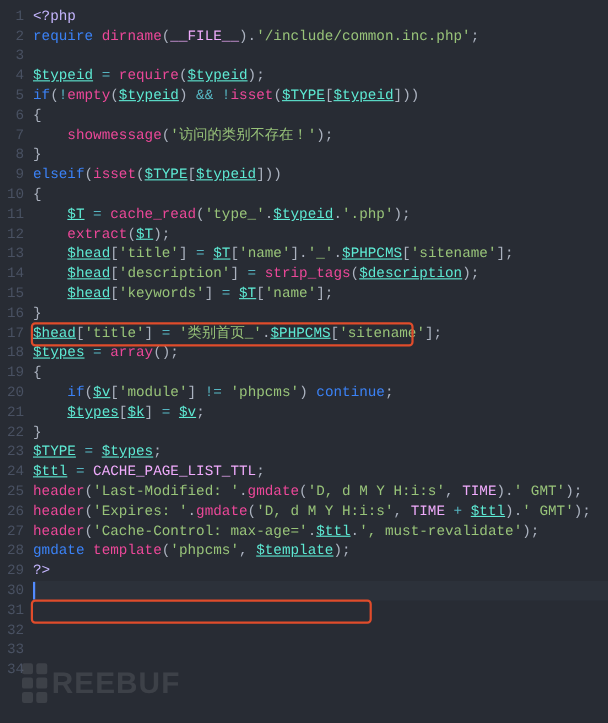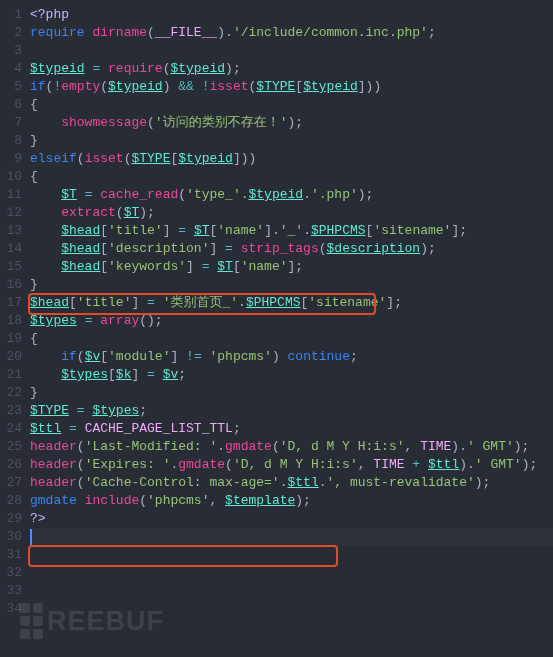--- a/index.html
+++ b/index.html
@@ -146,21 +146,21 @@
       <div class="line"><span class="tok-var">$types</span> <span class="tok-op">=</span> <span class="tok-fn">array</span><span class="tok-p">();</span></div>
       <div class="line"><span class="tok-p">{</span></div>
       <div class="line">    <span class="tok-kw">if</span><span class="tok-p">(</span><span class="tok-var">$v</span><span class="tok-p">[</span><span class="tok-str">'module'</span><span class="tok-p">] </span><span class="tok-op">!=</span><span class="tok-p"> </span><span class="tok-str">'phpcms'</span><span class="tok-p">) </span><span class="tok-kw">continue</span><span class="tok-p">;</span></div>
       <div class="line">    <span class="tok-var">$types</span><span class="tok-p">[</span><span class="tok-var">$k</span><span class="tok-p">] </span><span class="tok-op">=</span><span class="tok-p"> </span><span class="tok-var">$v</span><span class="tok-p">;</span></div>
       <div class="line"><span class="tok-p">}</span></div>
       <div class="line"><span class="tok-var">$TYPE</span> <span class="tok-op">=</span> <span class="tok-var">$types</span><span class="tok-p">;</span></div>
       <div class="line"><span class="tok-var">$ttl</span> <span class="tok-op">=</span> <span class="tok-const">CACHE_PAGE_LIST_TTL</span><span class="tok-p">;</span></div>
       <div class="line"><span class="tok-fn">header</span><span class="tok-p">(</span><span class="tok-str">'Last-Modified: '</span><span class="tok-p">.</span><span class="tok-fn">gmdate</span><span class="tok-p">(</span><span class="tok-str">'D, d M Y H:i:s'</span><span class="tok-p">, </span><span class="tok-const">TIME</span><span class="tok-p">).</span><span class="tok-str">' GMT'</span><span class="tok-p">);</span></div>
       <div class="line"><span class="tok-fn">header</span><span class="tok-p">(</span><span class="tok-str">'Expires: '</span><span class="tok-p">.</span><span class="tok-fn">gmdate</span><span class="tok-p">(</span><span class="tok-str">'D, d M Y H:i:s'</span><span class="tok-p">, </span><span class="tok-const">TIME</span><span class="tok-p"> </span><span class="tok-op">+</span><span class="tok-p"> </span><span class="tok-var">$ttl</span><span class="tok-p">).</span><span class="tok-str">' GMT'</span><span class="tok-p">);</span></div>
       <div class="line"><span class="tok-fn">header</span><span class="tok-p">(</span><span class="tok-str">'Cache-Control: max-age='</span><span class="tok-p">.</span><span class="tok-var">$ttl</span><span class="tok-p">.</span><span class="tok-str">', must-revalidate'</span><span class="tok-p">);</span></div>
-      <div class="line"><span class="tok-kw">gmdate</span> <span class="tok-fn">include</span><span class="tok-p">(</span><span class="tok-str">'phpcms'</span><span class="tok-p">, </span><span class="tok-var">$template</span><span class="tok-p">);</span></div>
+      <div class="line"><span class="tok-kw">gmdate</span> <span class="tok-fn">template</span><span class="tok-p">(</span><span class="tok-str">'phpcms'</span><span class="tok-p">, </span><span class="tok-var">$template</span><span class="tok-p">);</span></div>
       <div class="line"><span class="tok-php">?&gt;</span></div>
       <div class="line cursor-line"><span class="cursor"></span></div>
     </div>
 </div>
 
 <div class="watermark">
   <span class="wm-dots">
     <span class="wm-dot"></span>
       <span class="wm-dot"></span>
     <span class="wm-dot"></span>

